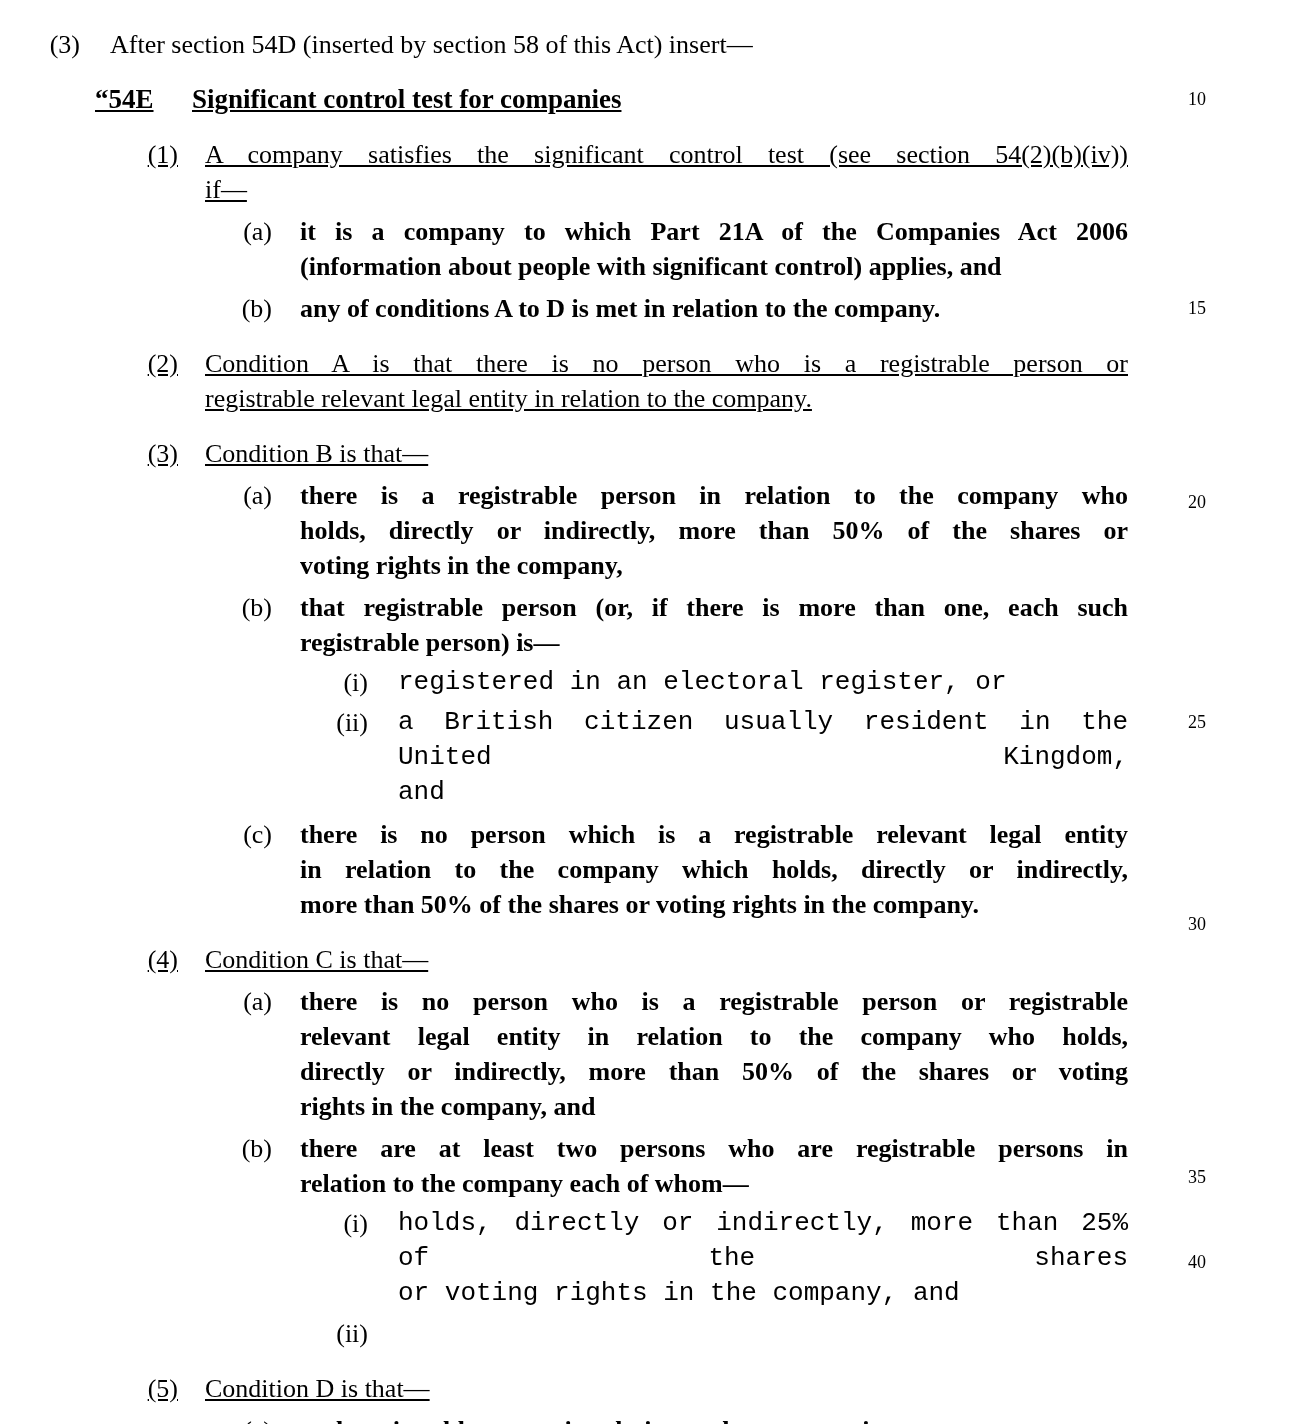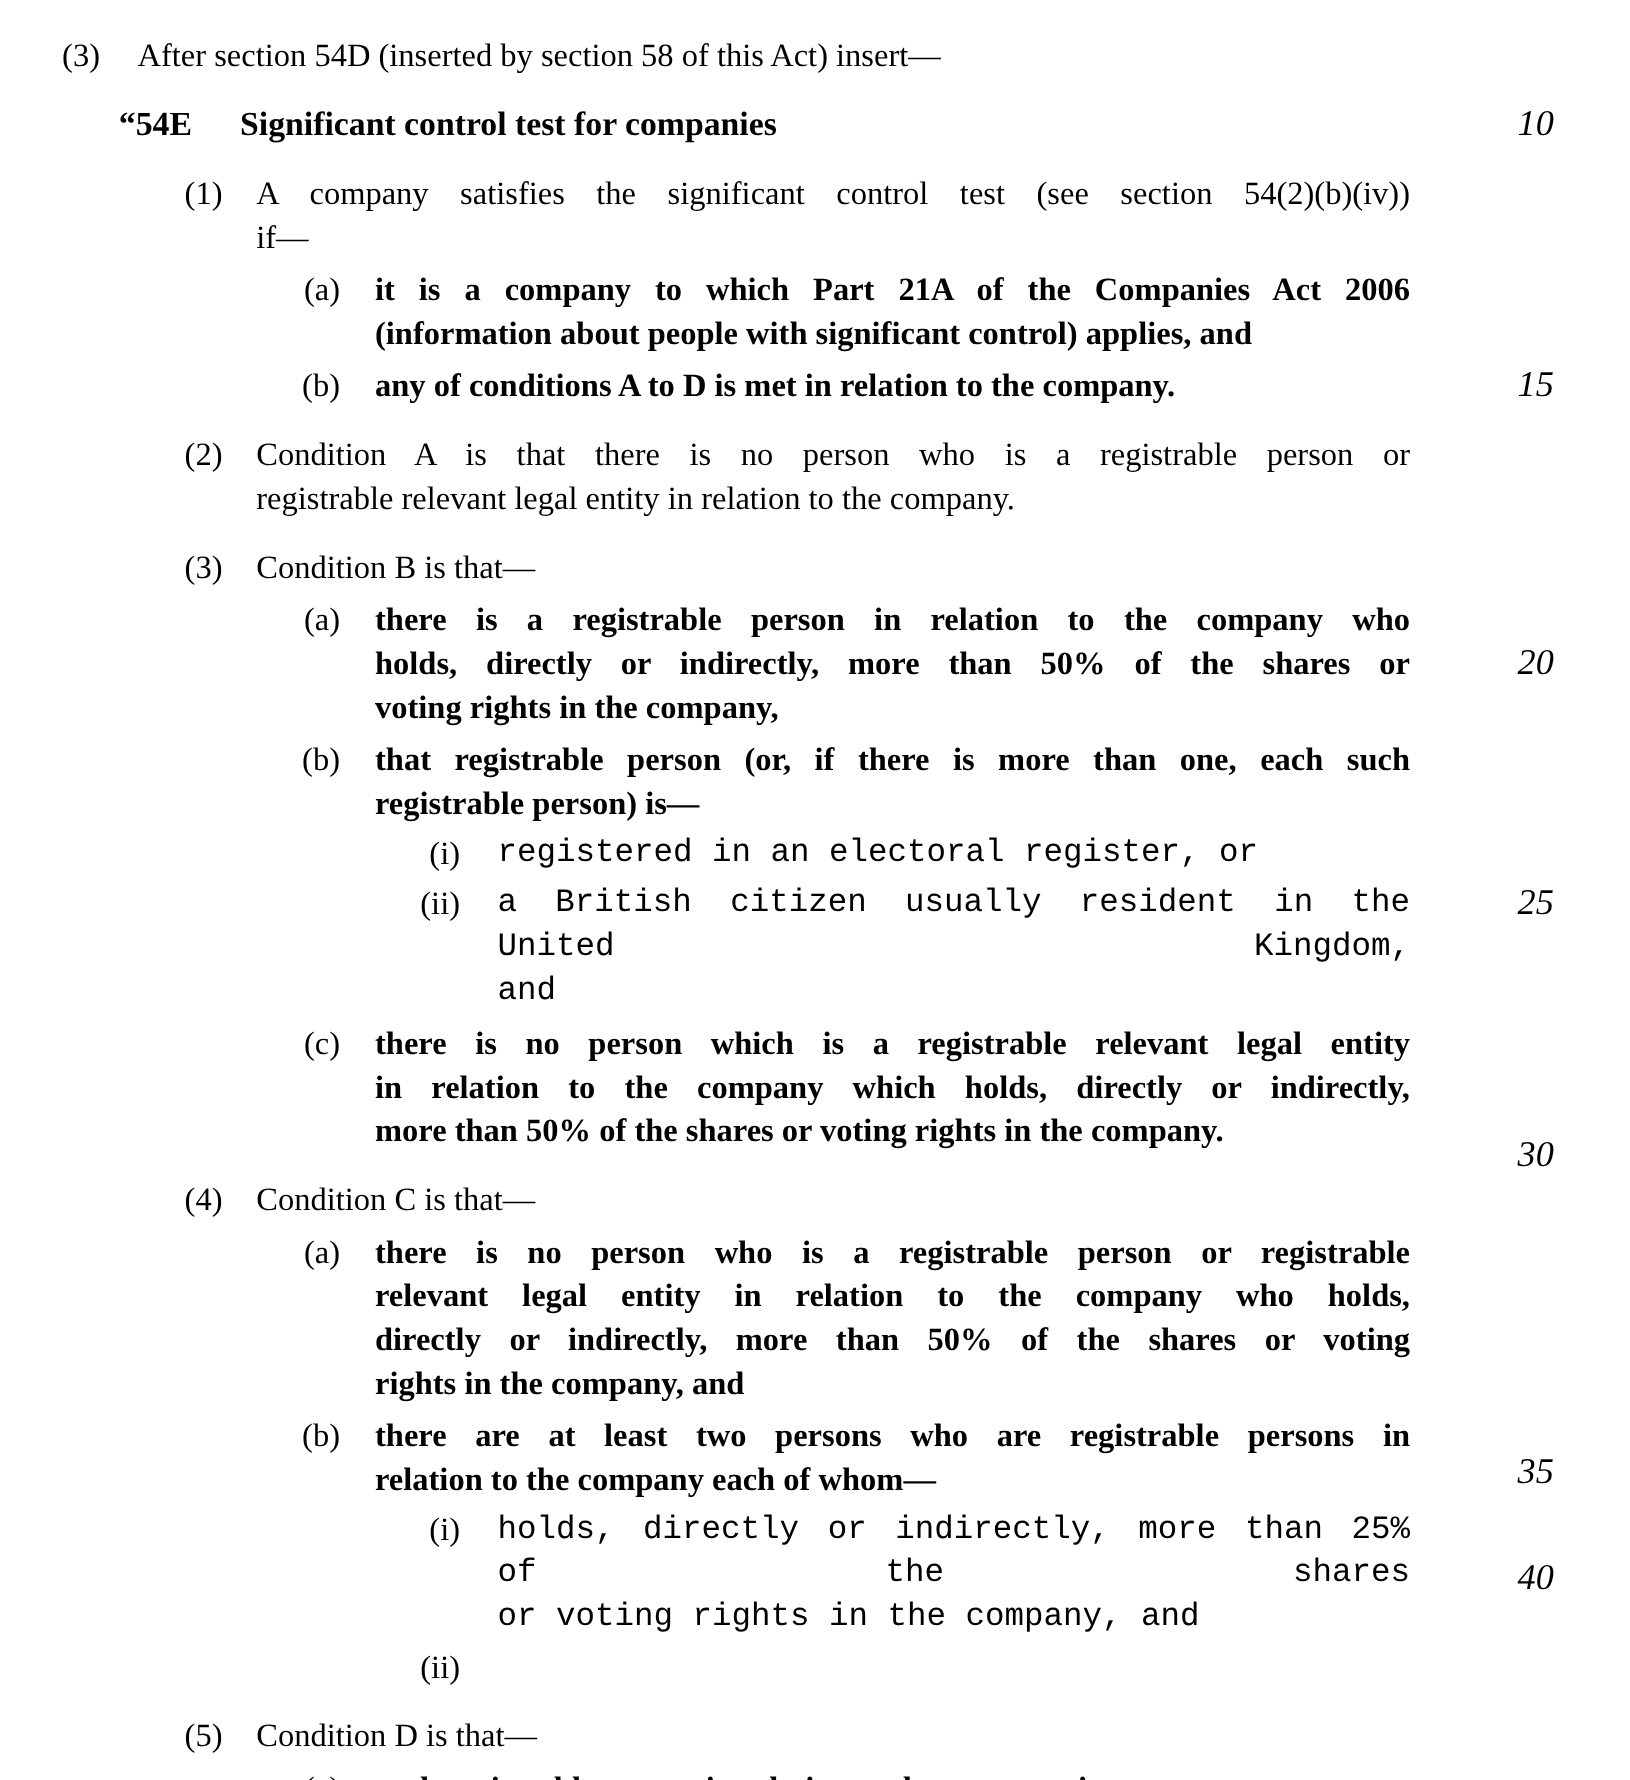--- a/index.html
+++ b/index.html
@@ -37,33 +37,31 @@
   .l3 .marker { width: 71px;  padding-right: 30px; }
   .l3 .text   { width: 730px; font-family: Liberation Mono, monospace; }
 
   
   .heading { margin-left: 95px; font-weight: bold; font-size: 27px; }
   .heading .marker { width: 97px; text-align: left; padding-right: 0; }
   .heading .text { width: 936px; }
 
   
   .m-first   { margin-top: 27px; }
-  .m-section { margin-top: 20px; }
+  .m-section { margin-top: 20px; text-decoration: underline; }
   .m-item    { margin-top: 7px; }
   .m-sub     { margin-top: 5px; }
 
   
   .lineno {
     position: absolute;
     left: 1188px;
     width: 44px;
-    font-style: italic;
-    font-size: 29px;
+    font-size: 18px;
     line-height: 35px;
-    margin-left: 26px;
   }
 </style>
 </head>
 <body>
 
 <div class="page">
 
   <div class="block l0 m-first">
     <span class="marker">(3)</span>
     <div class="text">
@@ -204,20 +202,20 @@
   <div class="block l2 m-item">
     <span class="marker">(a)</span>
     <div class="text">
       <span class="line">each registrable person in relation to the company is—</span>
     </div>
   </div>
 
   <div>
     <span class="lineno" style="top:82px">10</span>
     <span class="lineno" style="top:291px">15</span>
-    <span class="lineno" style="top:513px">20</span>
+    <span class="lineno" style="top:485px">20</span>
     <span class="lineno" style="top:705px">25</span>
     <span class="lineno" style="top:907px">30</span>
     <span class="lineno" style="top:1160px">35</span>
     <span class="lineno" style="top:1245px">40</span>
   </div>
 
 </div>
 
 </body></html>

